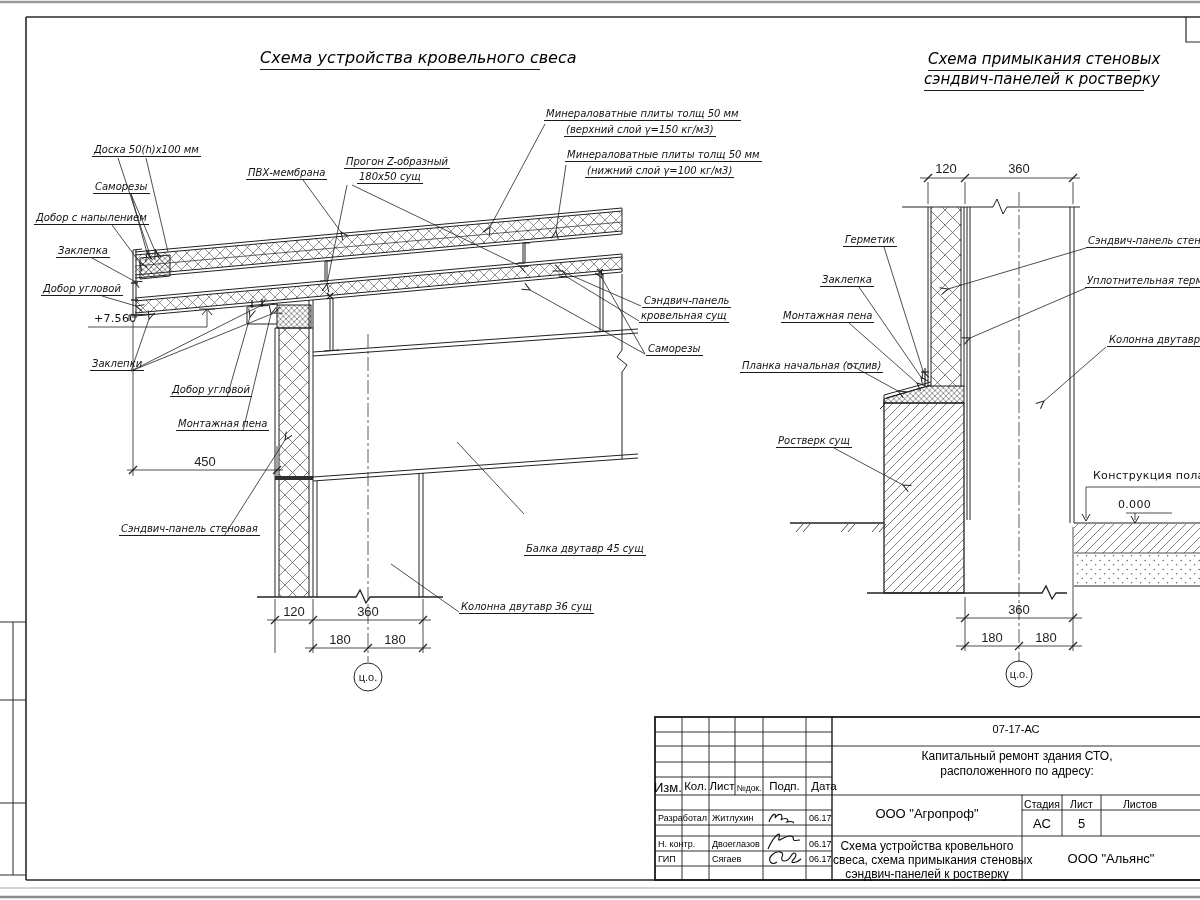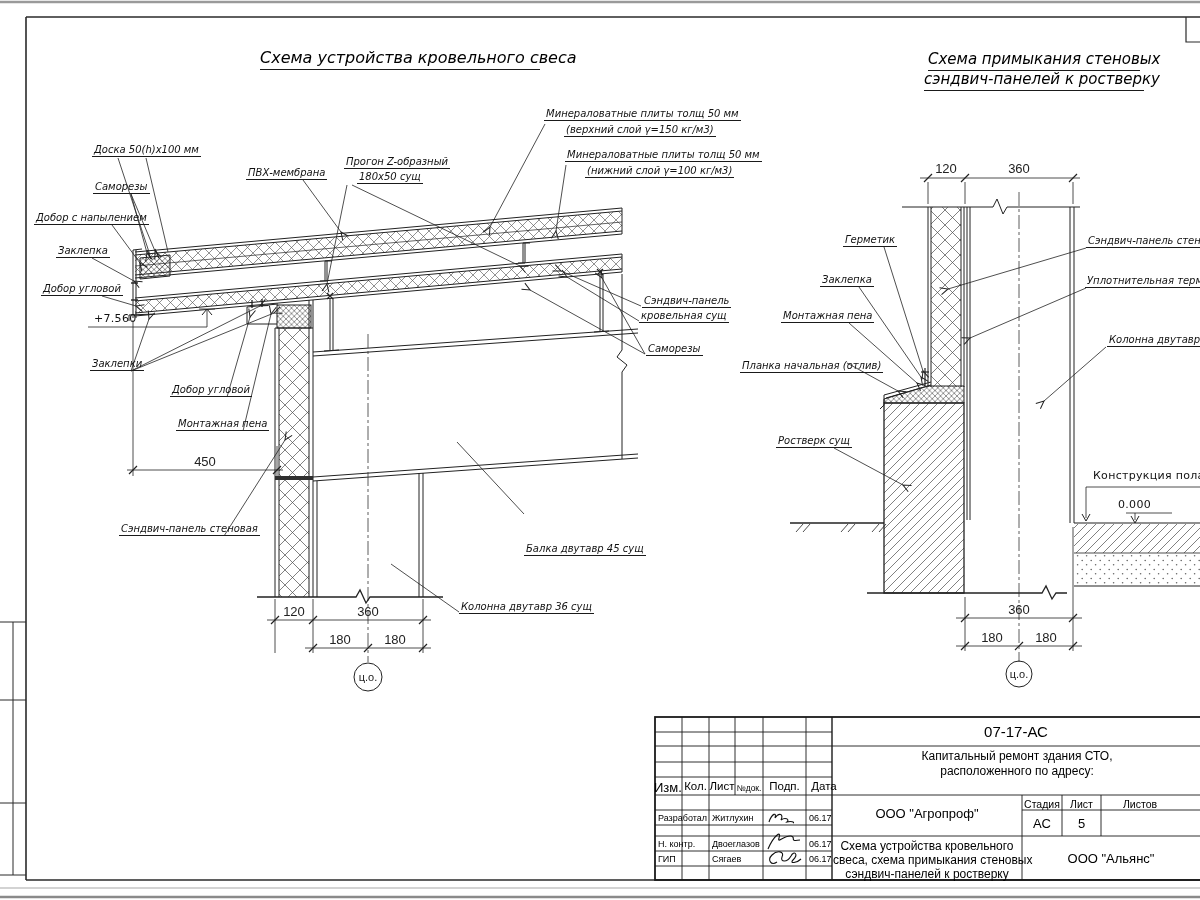--- a/index.html
+++ b/index.html
@@ -333,21 +333,21 @@
 <div class="lbl" style="left:820px;top:274px;">Заклепка</div>
 <div class="lbl" style="left:781px;top:310px;">Монтажная пена</div>
 <div class="lbl" style="left:740px;top:360px;">Планка начальная (отлив)</div>
 <div class="lbl" style="left:776px;top:435px;">Ростверк сущ</div>
 <div class="lbl" style="left:1086px;top:235px;">Сэндвич-панель стеновая</div>
 <div class="lbl" style="left:1085px;top:275px;">Уплотнительная термополоса</div>
 <div class="lbl" style="left:1107px;top:334px;">Колонна двутавр 36 сущ</div>
 <div class="lbl noline upright" style="left:1091px;top:470px;">Конструкция пола сущ</div>
 <div class="lbl noline upright" style="left:1116px;top:499px;">0.000</div>
 
-<div class="tb c" style="left:832px;top:723px;width:368px;font-size:15px;">07-17-АС</div>
+<div class="tb c" style="left:832px;top:723px;width:368px;font-size:11px;">07-17-АС</div>
 <div class="tb c" style="left:836px;top:749px;width:362px;font-size:12px;">Капитальный ремонт здания СТО,</div>
 <div class="tb c" style="left:836px;top:764px;width:362px;font-size:12px;">расположенного по адресу:</div>
 <div class="tb c" style="left:654px;top:780px;width:14px;font-size:13px;">Изм.</div>
 <div class="tb c" style="left:682px;top:780px;width:27px;font-size:11.5px;">Кол.</div>
 <div class="tb c" style="left:709px;top:780px;width:26px;font-size:11.5px;">Лист</div>
 <div class="tb c" style="left:735px;top:783px;width:28px;font-size:8.5px;">№док.</div>
 <div class="tb c" style="left:763px;top:780px;width:43px;font-size:11.5px;">Подп.</div>
 <div class="tb c" style="left:806px;top:780px;width:36px;font-size:11.5px;">Дата</div>
 <div class="tb" style="left:658px;top:813px;font-size:9px;">Разработал</div>
 <div class="tb" style="left:712px;top:813px;font-size:9px;">Житлухин</div>

